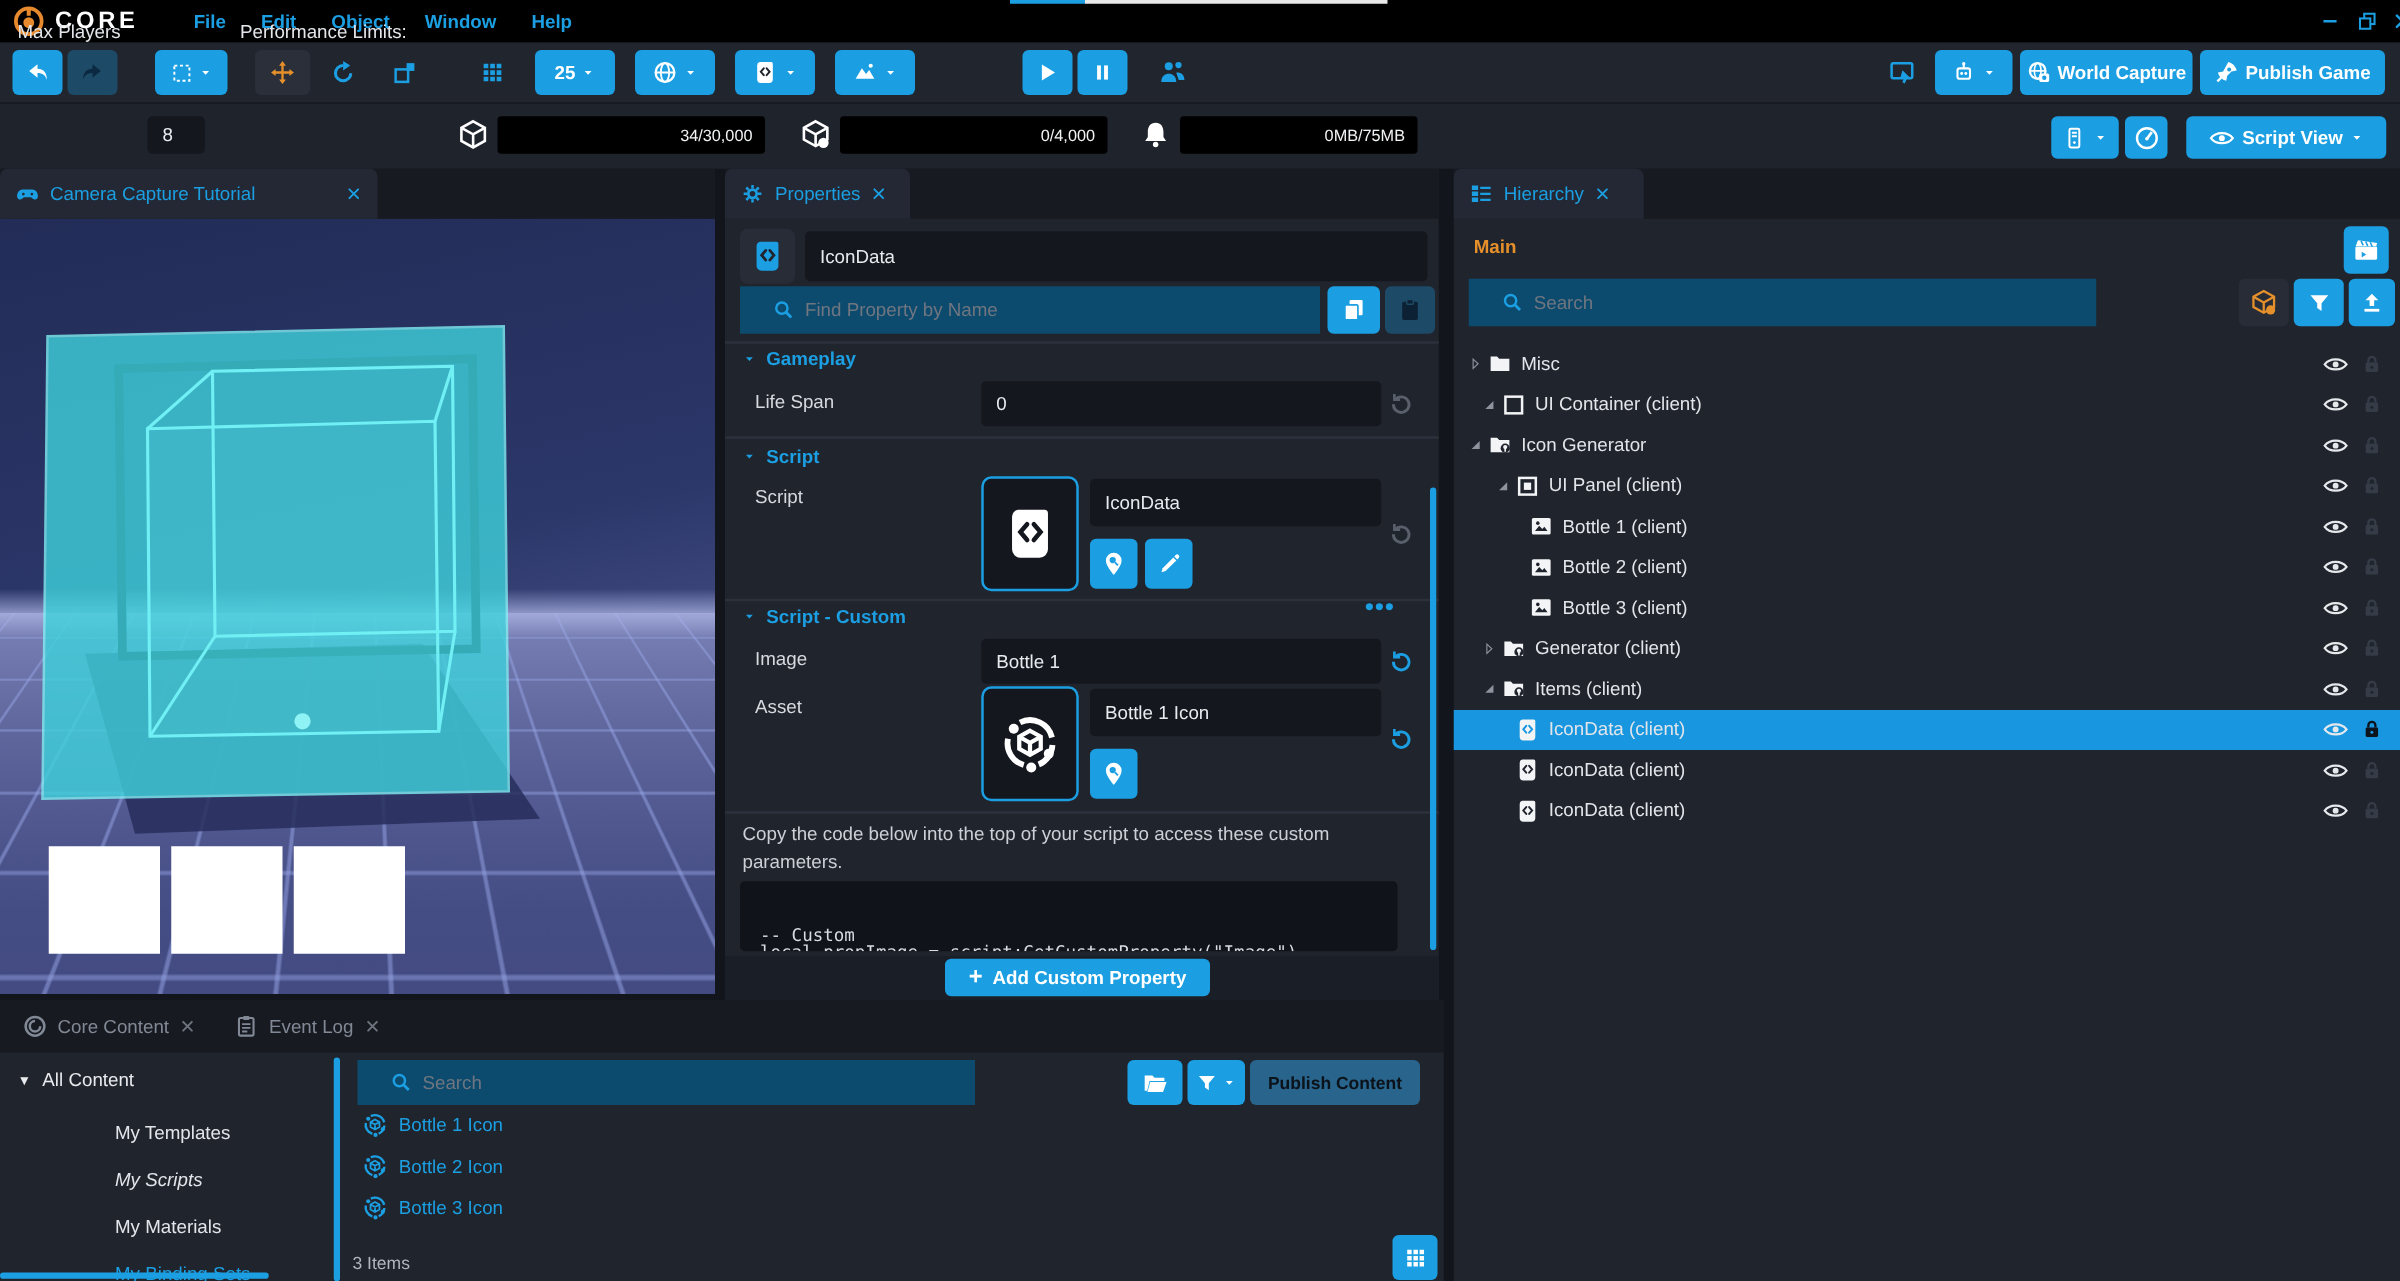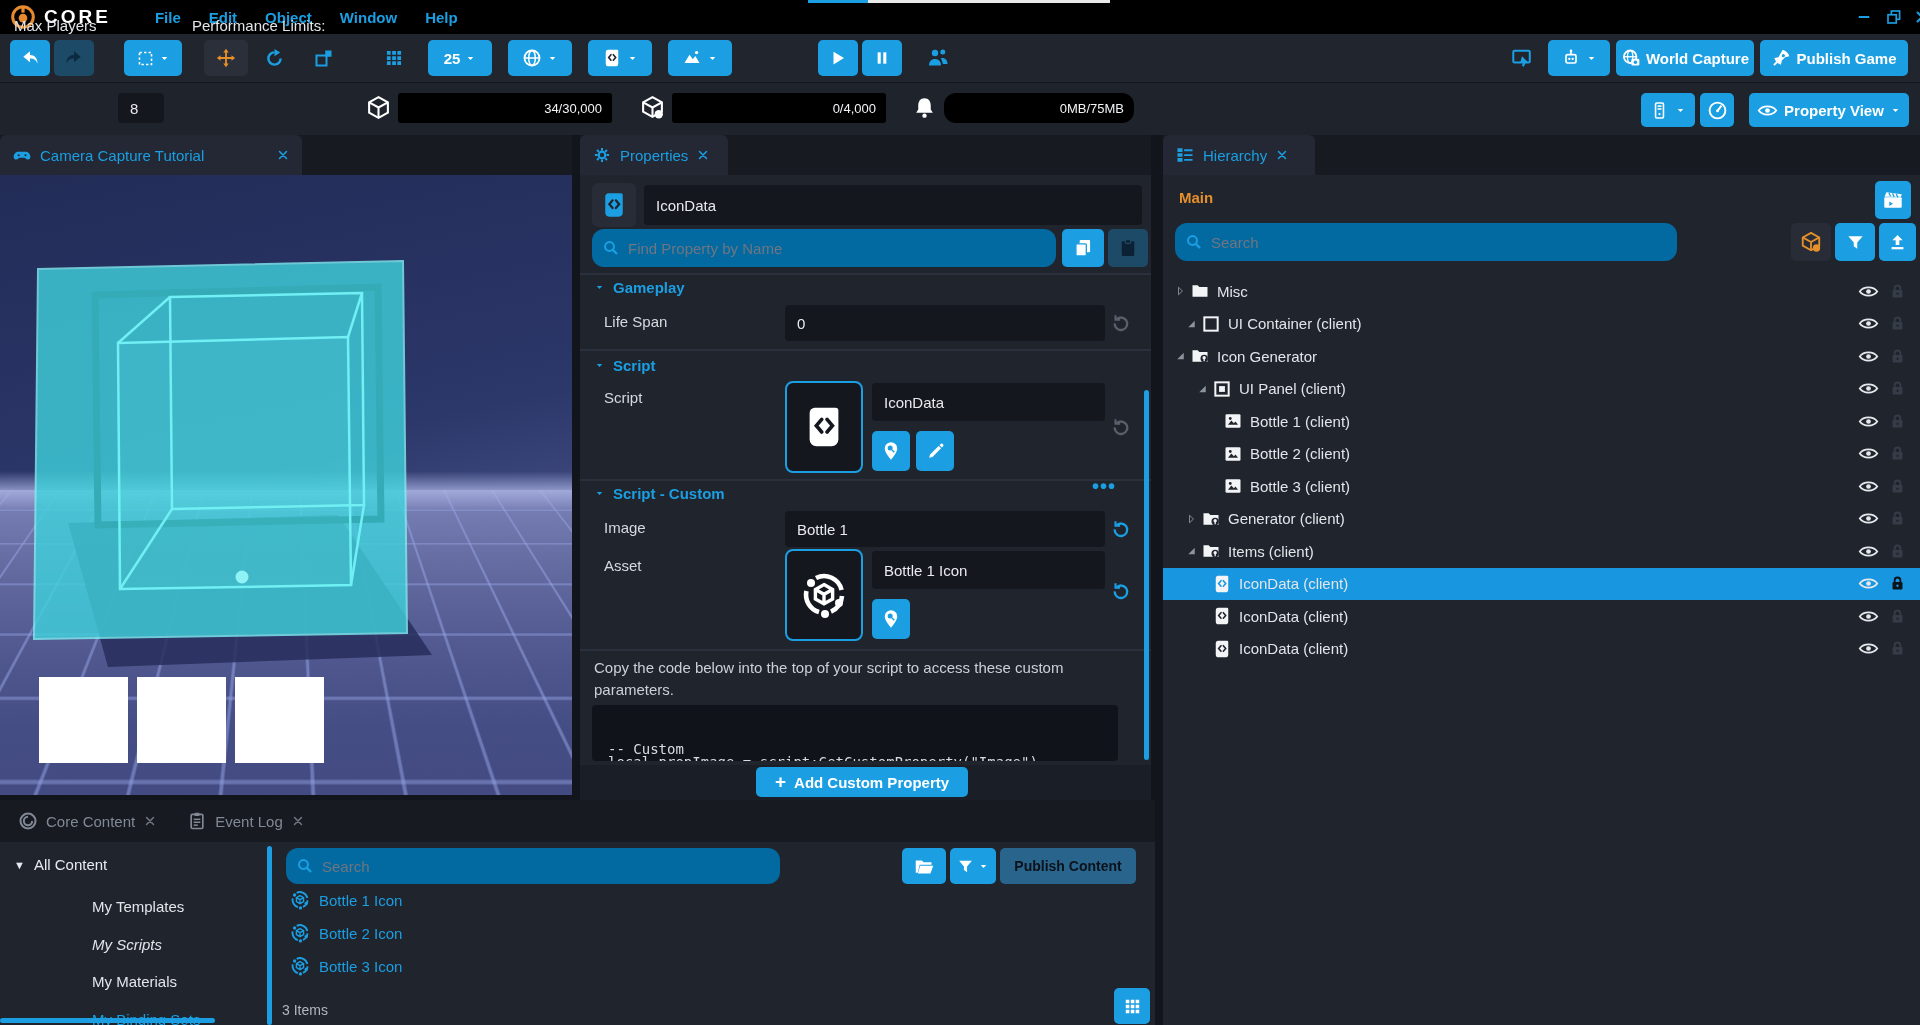--- a/index.html
+++ b/index.html
@@ -27,21 +27,21 @@
   
   .panel{position:absolute;background:#20242d;}
   .tabbar{position:absolute;left:0;top:0;width:100%;height:40px;background:#171a20;display:flex;}
   .tab{height:40px;display:flex;align-items:center;gap:8px;padding:0 12px;font-size:15px;color:#828996;}
   .tab.active{background:#232834;color:#1b9fe2;border-radius:6px 6px 0 0;}
   .tab .tclose{width:14px;height:14px;color:#1b9fe2;}
   .tab.inactive .tclose{color:#6f7680;}
   .tico20{width:20px;height:20px;}
   
   .field{background:#14171e;border-radius:4px;color:#e8eaee;font-size:15px;display:flex;align-items:center;padding:0 12px;}
-  .sbox{background:#0369a1;border-radius:12px;display:flex;align-items:center;padding:0 10px;gap:8px;}
+  .sbox{background:#0c4a6e;border-radius:0;display:flex;align-items:center;padding:0 26px;gap:8px;}
   .sbox input{background:transparent;border:0;outline:0;color:#e8eaee;font-size:15px;width:100%;font-family:"Liberation Sans",sans-serif;}
   .sbox input::placeholder{color:#6f7680;}
   .mag{width:18px;height:18px;color:#1b9fe2;}
   .bluebtn{position:absolute;background:#1b9fe2;border-radius:5px;display:flex;align-items:center;justify-content:center;color:#fff;}
   
   .sechead{position:absolute;display:flex;align-items:center;gap:8px;color:#1b9fe2;font-weight:bold;font-size:15px;}
   .sechead .sarr{width:11px;height:11px;}
   .rowlab{position:absolute;font-size:15px;color:#d6d9de;}
   .divider{position:absolute;left:0;width:100%;height:2px;background:#2b313c;}
   .reset{position:absolute;width:22px;height:22px;color:#59606b;}
@@ -296,21 +296,21 @@
       <circle cx="18" cy="18.5" r="4" fill="currentColor"></circle>
     </svg>
   </span>
 <div class="meter" style="left:672px;width:214px;">0/4,000</div>
 <span class="abs ic" style="left:912px;top:95px;width:25px;height:25px;color:#fff;" data-icon="bell">
     <svg viewBox="0 0 24 24" xmlns="http://www.w3.org/2000/svg">
       <path d="M12 3 C8 3 6 6 6 10 V14 L4 17 H20 L18 14 V10 C18 6 16 3 12 3 Z" fill="currentColor"></path>
       <circle cx="12" cy="19.8" r="2.1" fill="currentColor"></circle>
     </svg>
   </span>
-<div class="meter" style="left:944px;width:190px;border-radius:12px;">0MB/75MB</div>
+<div class="meter" style="left:944px;width:190px;">0MB/75MB</div>
 <div class="pbtn" style="left:1641px;width:54px;">
     <span class="ic" style="width:19px;height:19px;" data-icon="drive">
       <svg viewBox="0 0 24 24" xmlns="http://www.w3.org/2000/svg">
         <rect x="7" y="2.5" width="10" height="19" rx="1.5" fill="none" stroke="currentColor" stroke-width="2"></rect>
         <line x1="9.5" y1="6.5" x2="14.5" y2="6.5" stroke="currentColor" stroke-width="2"></line>
         <line x1="9.5" y1="10" x2="14.5" y2="10" stroke="currentColor" stroke-width="2"></line>
         <circle cx="12" cy="16.5" r="1.4" fill="currentColor"></circle>
       </svg>
     </span>
     <span class="ic caret" data-icon="caret">
@@ -328,21 +328,21 @@
       </svg>
     </span>
   </div>
 <div class="pbtn" style="left:1749px;width:160px;">
     <span class="ic" style="width:21px;height:21px;" data-icon="eye">
       <svg viewBox="0 0 24 24" xmlns="http://www.w3.org/2000/svg">
         <path d="M2 12 C6.5 5.8 17.5 5.8 22 12 C17.5 18.2 6.5 18.2 2 12 Z" fill="none" stroke="currentColor" stroke-width="2"></path>
         <circle cx="12" cy="12" r="2.7" fill="currentColor"></circle>
       </svg>
     </span>
-    <span>Property View</span>
+    <span>Script View</span>
     <span class="ic caret" data-icon="caret">
       <svg viewBox="0 0 24 24" xmlns="http://www.w3.org/2000/svg">
         <path d="M6 8.5 L12 15 L18 8.5 Z" fill="currentColor"></path>
       </svg>
     </span>
   </div>
 
 <div class="panel" style="left:0;top:135px;width:572px;height:660px;">
   <div class="tabbar">
     <div class="tab active" style="width:302px;">

